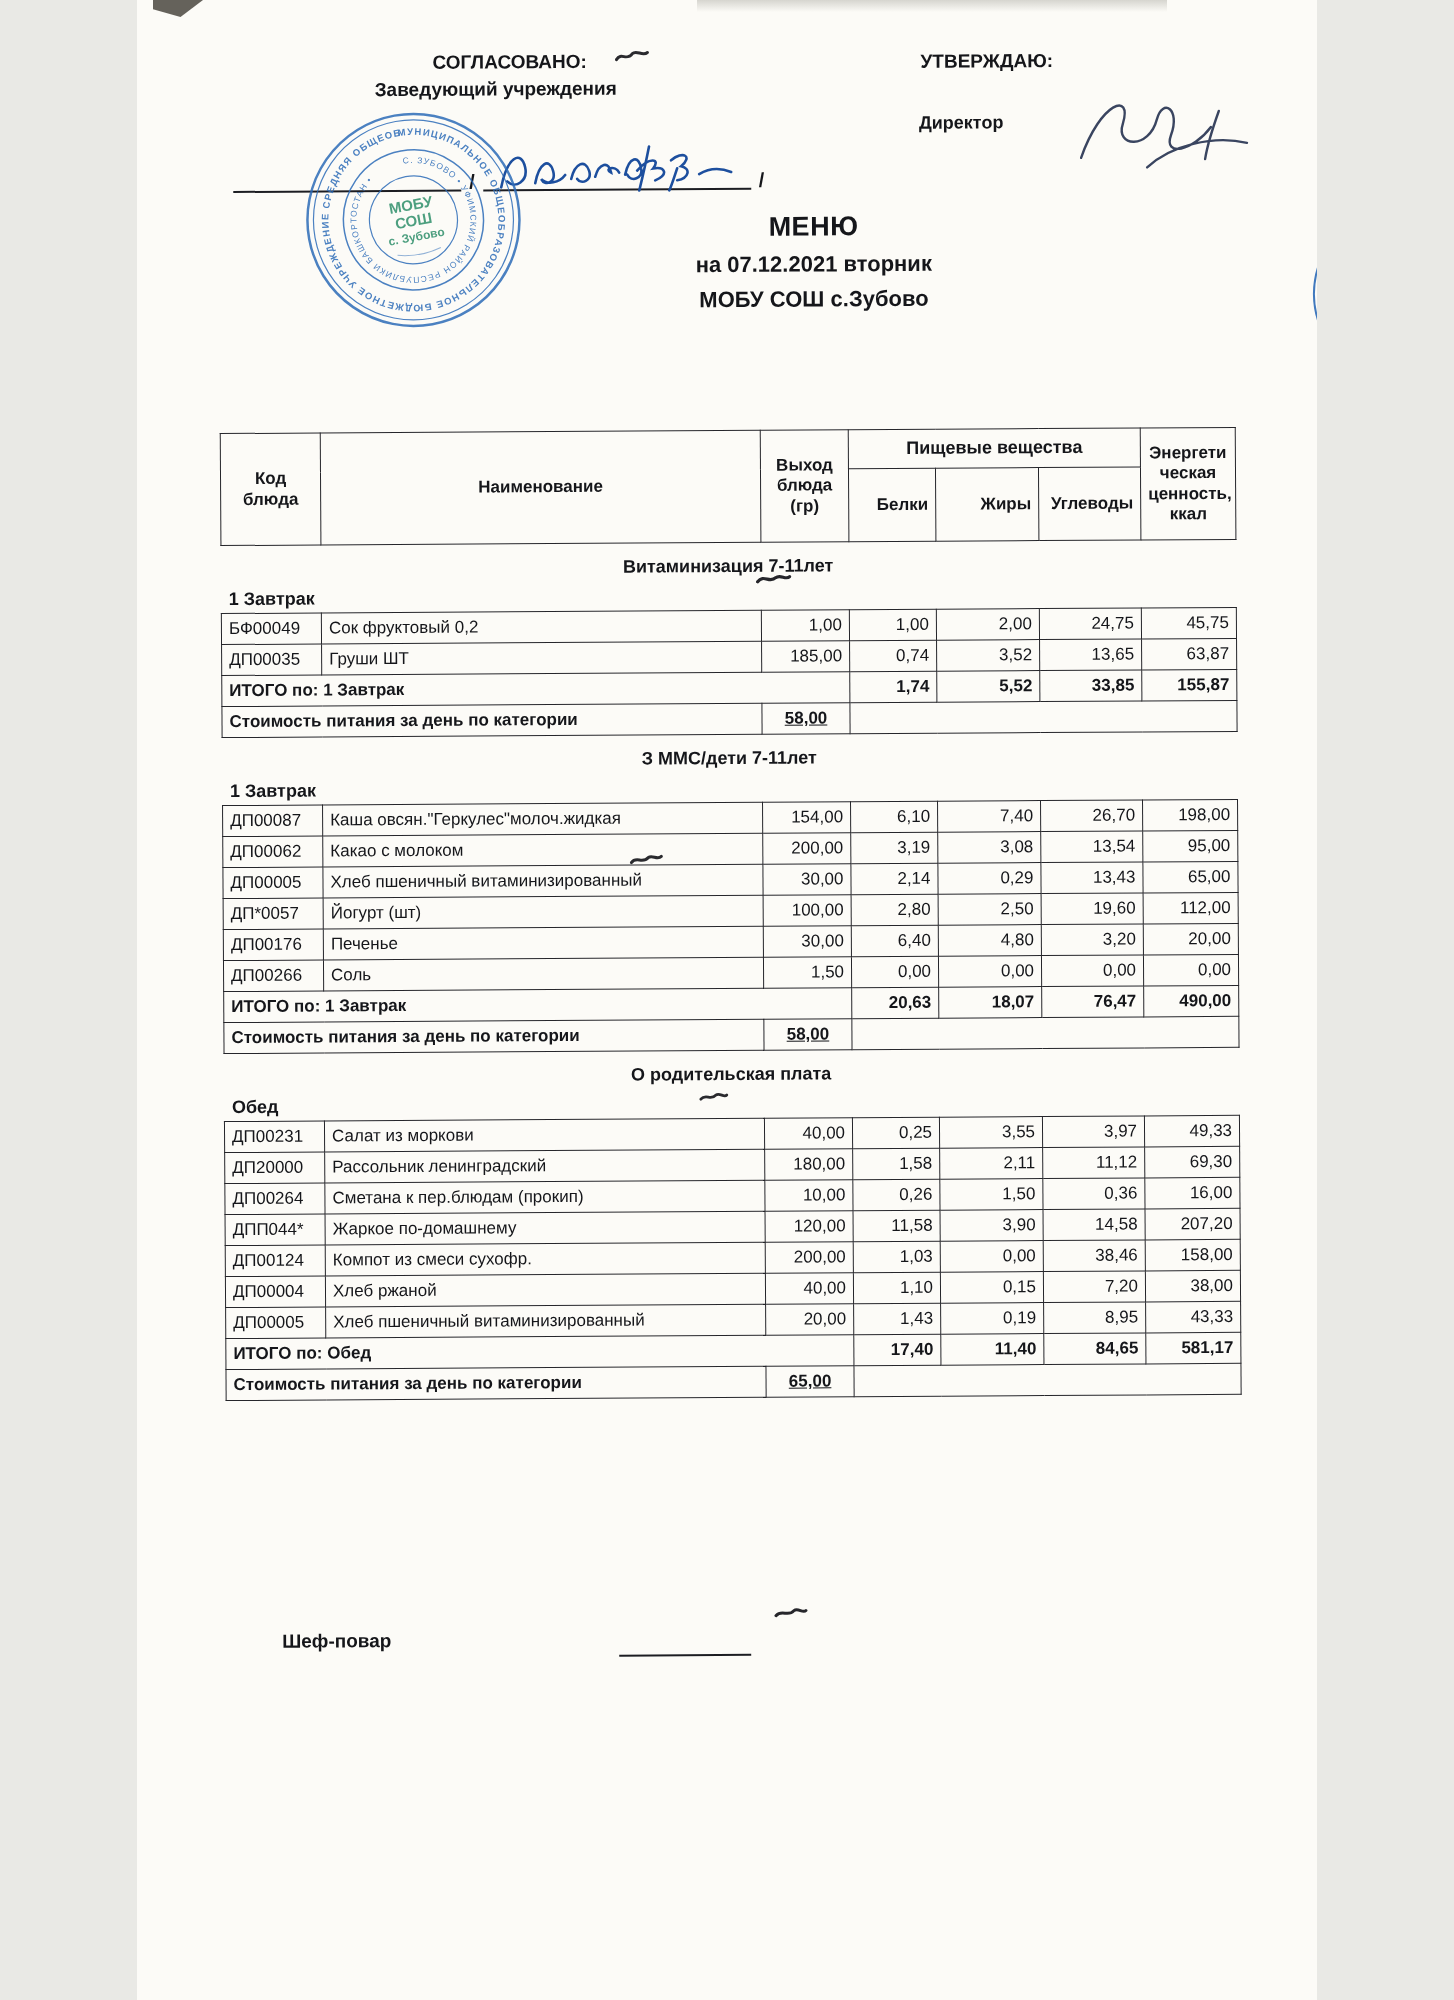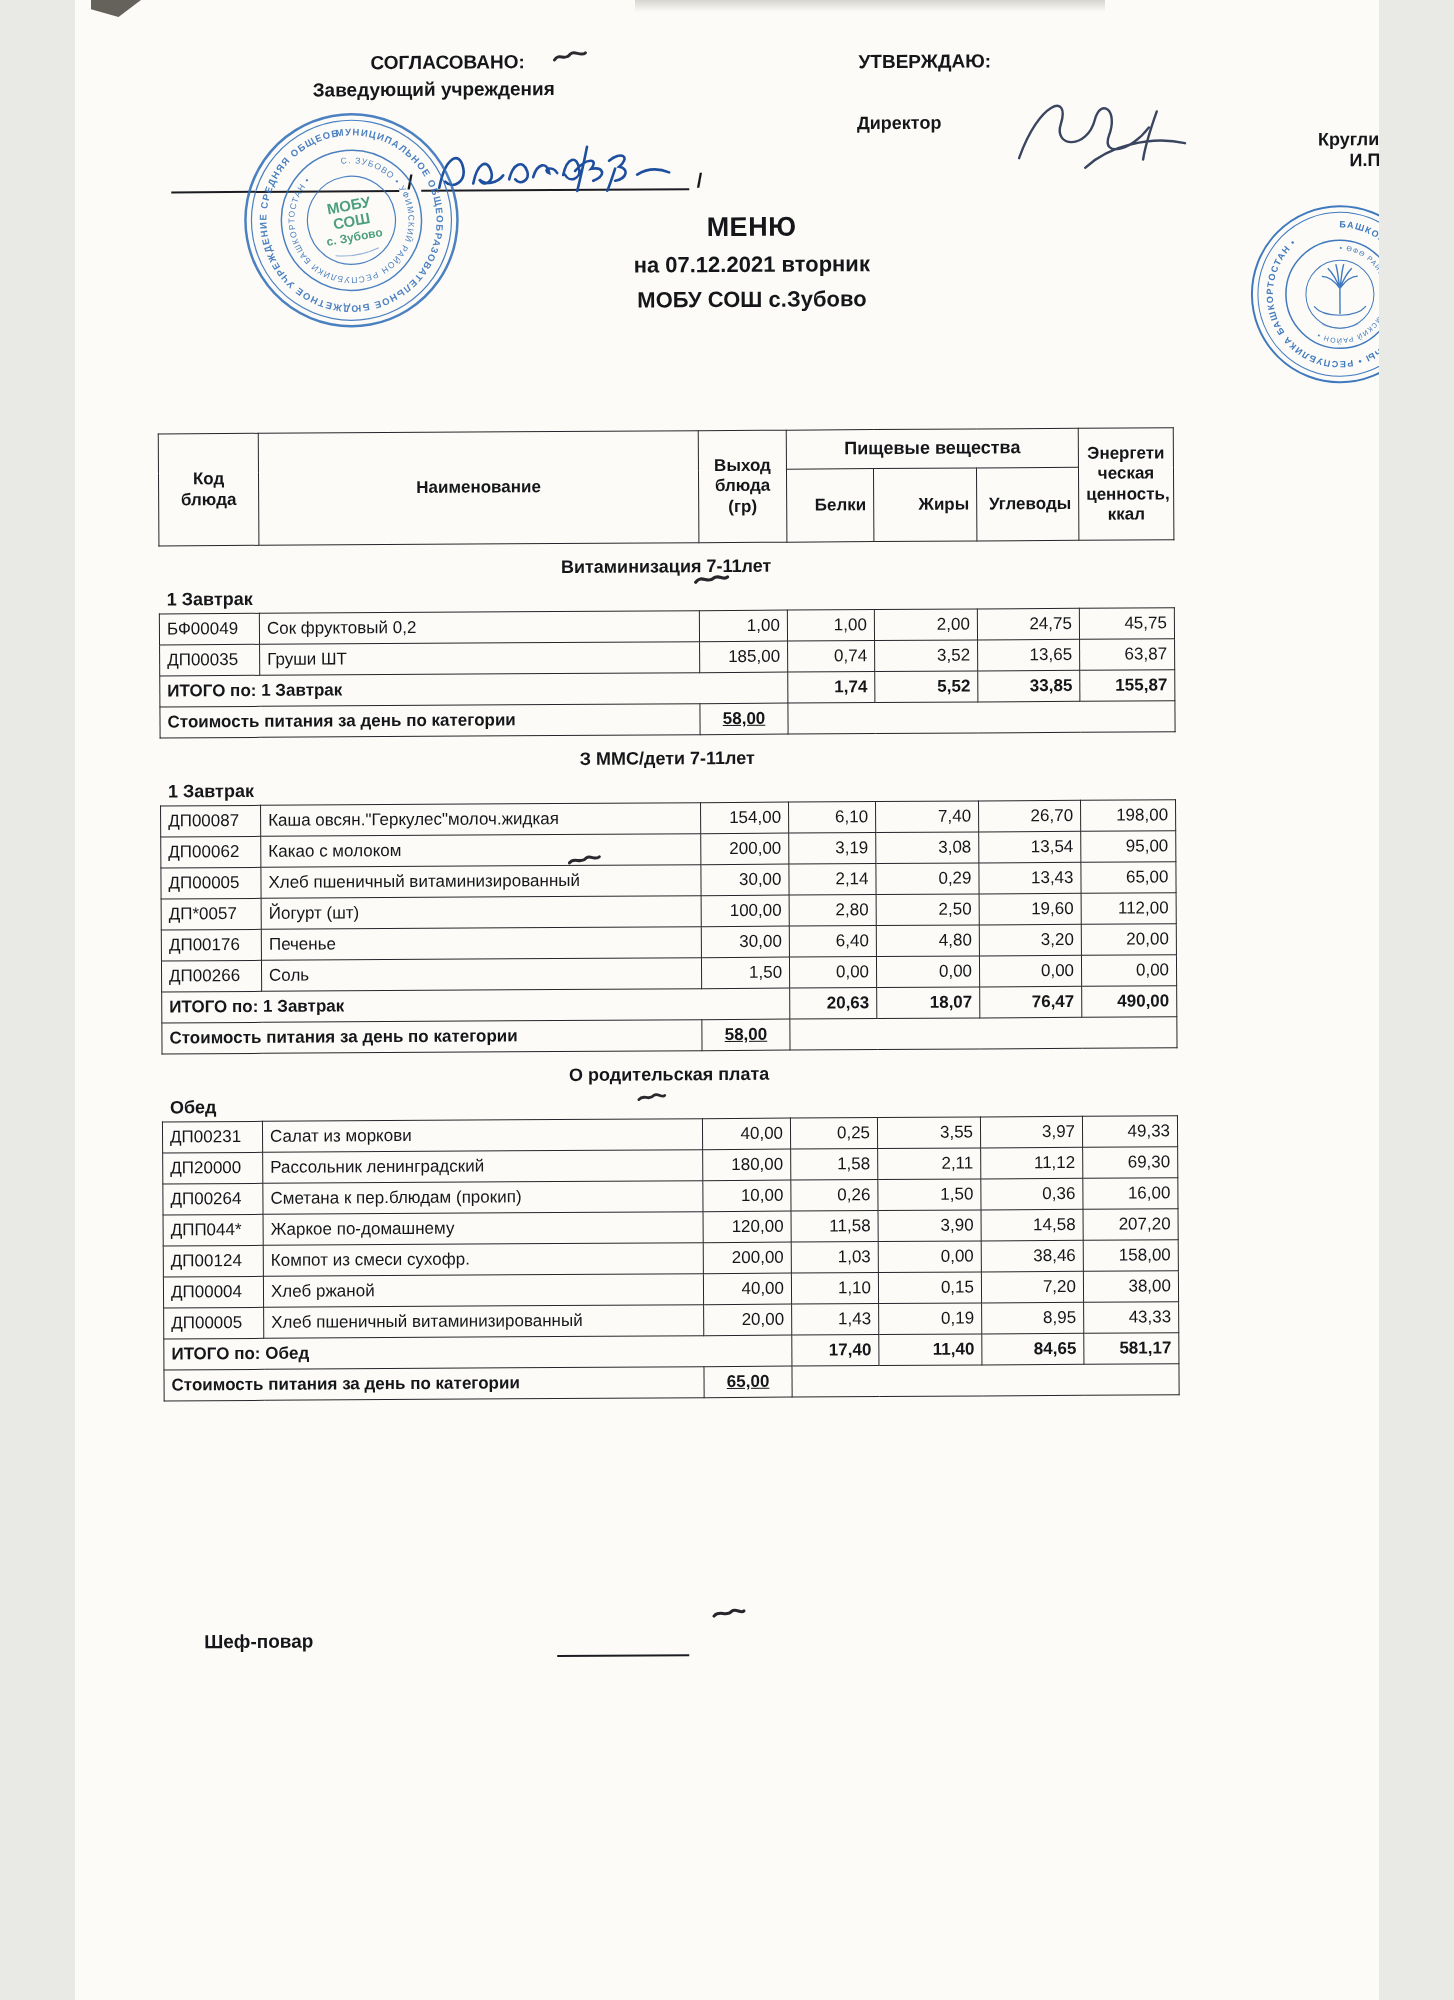--- a/index.html
+++ b/index.html
@@ -1,16 +1,16 @@
 <!DOCTYPE html>
 <html><head>
 <meta charset="utf-8">
 <style>
   html,body{margin:0;padding:0;background:#e9e9e5;}
-  .page{position:relative;width:1304px;height:2000px;margin:0 auto;background:#fcfbf7;
+  .page{position:relative;width:1180px;height:2000px;margin:0 auto;background:#fcfbf7;
         overflow:hidden;font-family:"Liberation Sans",sans-serif;color:#15161a;}
   .sheet{position:absolute;inset:0;transform:rotate(-0.35deg);transform-origin:50% 40%;}
 
   
   .corner-artifact{position:absolute;top:0;left:16px;width:50px;height:17px;background:#4a463f;
         clip-path:polygon(0 0,100% 0,55% 100%,0 55%);opacity:.85;}
   .top-band{position:absolute;top:0;left:560px;width:470px;height:12px;
         background:linear-gradient(#d6d5cf,rgba(214,213,207,0));}
 
   
@@ -57,21 +57,21 @@
   .num{text-align:right;}
   .name-cell,.code-cell{text-align:left;}
   .section-caption{font-size:18px;font-weight:700;text-align:center;margin:13px 0 0;}
   .meal-label{font-size:18px;font-weight:700;margin:9px 0 3px 8px;}
   .total-row td{font-weight:700;}
   .total-label{font-size:18px;}
   .cost-label{font-size:21px;font-weight:700;padding:8px 7px;}
   .cost-value{font-size:20px;font-weight:700;text-align:center;text-decoration:underline;}
 
   
-  .chef{position:absolute;left:124px;top:1628px;font-size:19px;font-weight:700;}
+  .chef{position:absolute;left:140px;top:1628px;font-size:19px;font-weight:700;}
   .chef-line{position:absolute;left:477px;top:1632px;width:132px;height:22px;}
 
   .mark{position:absolute;}
   .m1{left:482px;top:48px;}
   .m2{left:620px;top:572px;}
   .m3{left:492px;top:852px;}
   .m4{left:560px;top:1090px;}
   .m5{left:632px;top:1606px;}
 </style>
 </head>

